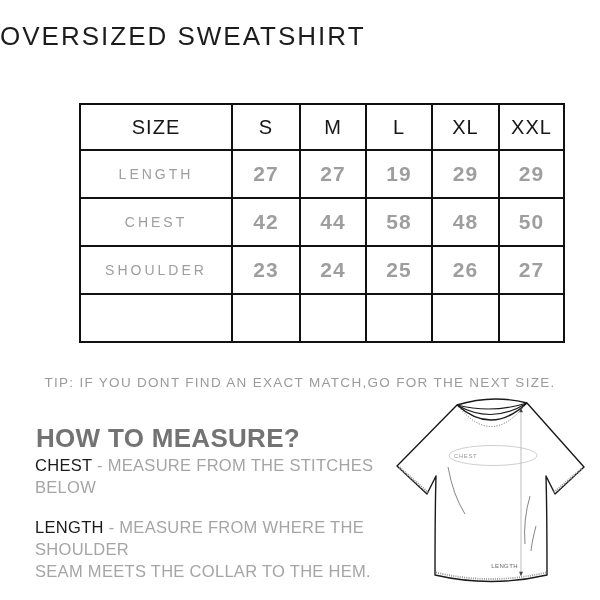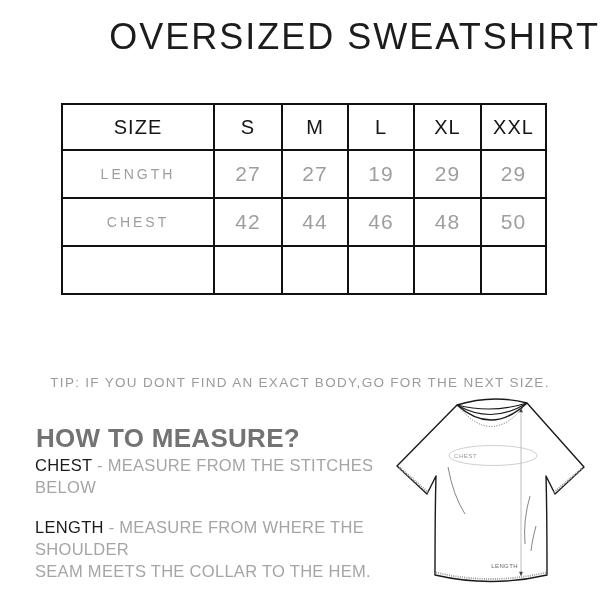--- a/index.html
+++ b/index.html
@@ -3,37 +3,37 @@
 <meta charset="utf-8">
 <style>
   html,body{margin:0;padding:0;}
   body{
     width:600px;height:600px;position:relative;overflow:hidden;
     background:#ffffff;
     font-family:"Liberation Sans", sans-serif;
   }
   
   .title{
-    position:absolute;top:21px;left:0;width:600px;text-align:right;
-    font-size:36px;line-height:31px;letter-spacing:2px;color:#1c1c1c;
+    position:absolute;top:21px;left:0;width:600px;text-align:left;
+    font-size:26px;line-height:31px;letter-spacing:2px;color:#1c1c1c;
     font-weight:400;
   }
   
   .size-table{
-    position:absolute;left:61px;top:103px;width:484px;
+    position:absolute;left:79px;top:103px;width:484px;
     border-collapse:collapse;table-layout:fixed;
   }
   .size-table th,.size-table td{
     border:2px solid #111111;text-align:center;vertical-align:middle;padding:0;
   }
   .size-table tr.head-row th{height:44px;font-weight:400;font-size:20px;color:#161616;letter-spacing:1px;}
   .size-table th.size-th{font-size:19px;letter-spacing:2.5px;}
   .size-table tr.data-row td{height:46px;}
   .size-table td.row-label{font-size:14px;letter-spacing:3px;color:#9e9e9e;}
-  .size-table td.val{font-size:21px;letter-spacing:1px;color:#9e9e9e;}
+  .size-table td.val{font-size:21px;letter-spacing:1px;color:#9e9e9e;font-weight:bold;}
   
   .tip{
     position:absolute;top:375px;left:0;width:600px;text-align:center;
     font-size:13.5px;letter-spacing:1.3px;color:#9b9b9b;
   }
   
   .htm-heading{
     position:absolute;left:36px;top:423px;
     font-size:26px;font-weight:700;color:#737373;letter-spacing:0.3px;
   }
@@ -77,36 +77,44 @@
     <td class="val">27</td>
     <td class="val">27</td>
     <td class="val">19</td>
     <td class="val">29</td>
     <td class="val">29</td>
   </tr>
   <tr class="data-row">
     <td class="row-label">CHEST</td>
     <td class="val">42</td>
     <td class="val">44</td>
-    <td class="val">46</td>
+    <td class="val">58</td>
     <td class="val">48</td>
     <td class="val">50</td>
+  </tr>
+  <tr class="data-row">
+    <td class="row-label">SHOULDER</td>
+    <td class="val">23</td>
+    <td class="val">24</td>
+    <td class="val">25</td>
+    <td class="val">26</td>
+    <td class="val">27</td>
   </tr>
   <tr class="data-row">
     <td class="row-label"></td>
     <td class="val"></td>
     <td class="val"></td>
     <td class="val"></td>
     <td class="val"></td>
     <td class="val"></td>
   </tr>
 </tbody>
   </table>
 
-<div class="tip">TIP: IF YOU DONT FIND AN EXACT BODY,GO FOR THE NEXT SIZE.</div>
+<div class="tip">TIP: IF YOU DONT FIND AN EXACT MATCH,GO FOR THE NEXT SIZE.</div>
 
 <div class="htm-heading">HOW TO MEASURE?</div>
 
 <div class="measure measure-chest">
   <span class="m-label">CHEST</span>
   <span>- MEASURE FROM THE STITCHES BELOW</span>
 </div>
 
 <div class="measure measure-length">
   <span class="m-label">LENGTH</span>

